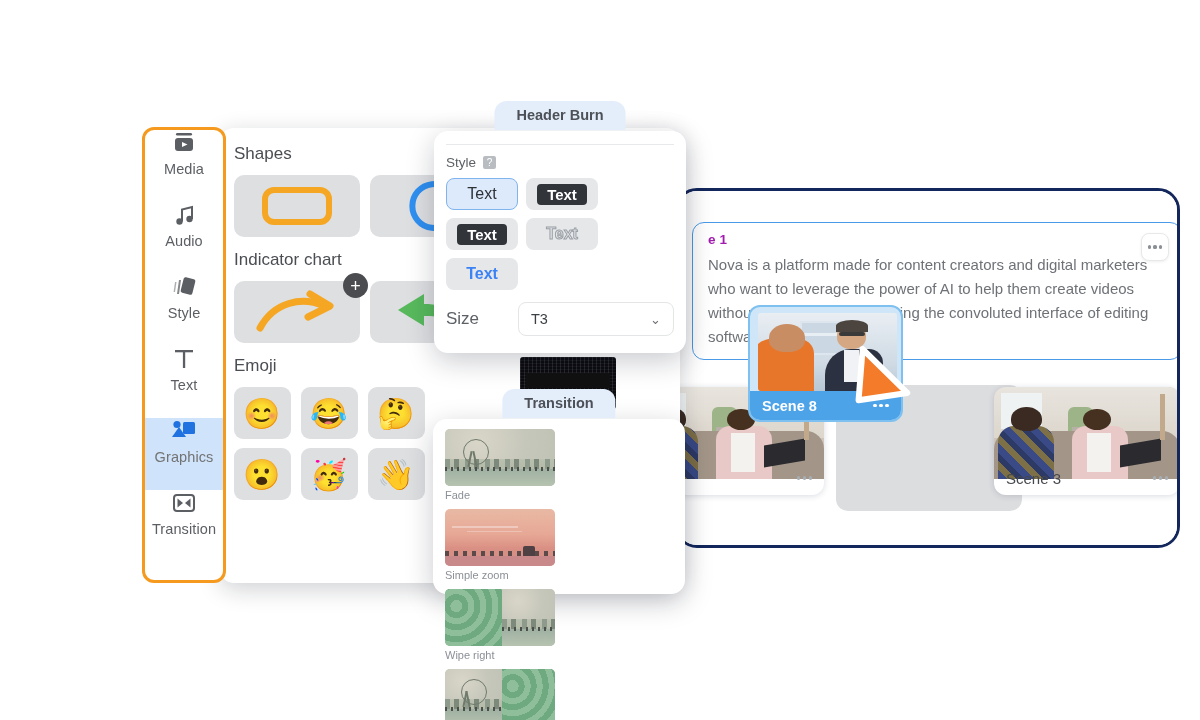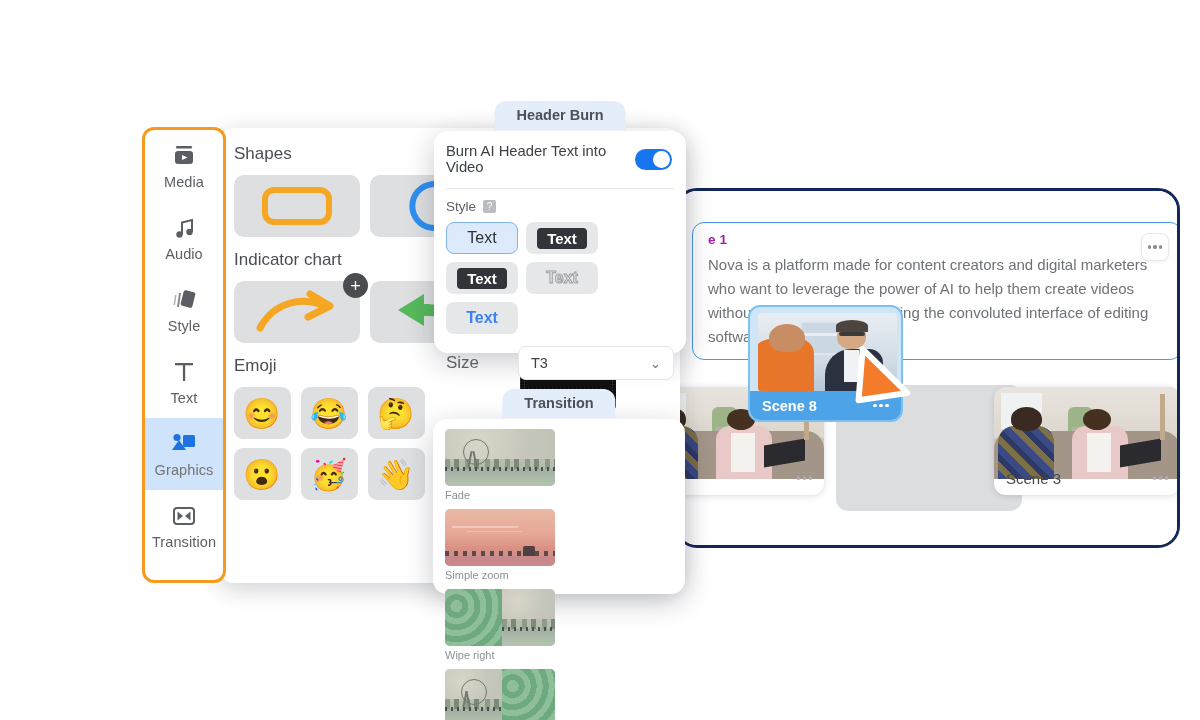--- a/index.html
+++ b/index.html
@@ -157,21 +157,21 @@
   .sidebar {
     position: absolute; left: 142px; top: 127px;
     width: 84px; height: 456px;
     background: #ffffff;
     border: 3px solid #f59a1e;
     border-radius: 12px;
     overflow: hidden;
   }
   .sb-item {
     height: 72px; display:flex; flex-direction: column;
-    align-items: center; justify-content: center; gap: 5px;
+    align-items: center; gap: 5px;
     color: #5b5e63;
   }
   .sb-item .sb-lbl { font-size: 14.5px; letter-spacing: .1px; }
   .sb-item.active { background:#cfe3fb; }
   .sb-item.active .sb-lbl { color:#737373; }
   .sb-ico { height: 26px; display:flex; align-items:center; justify-content:center; }
 
   
   .popup {
     position: absolute;
@@ -501,26 +501,20 @@
 
   <div class="play-wrap">
     <svg width="86" height="86" viewBox="0 0 86 86">
       <path d="M22 12 L78 40 L34 62 Z" fill="#f47b2a" stroke="#ffffff" stroke-width="6" stroke-linejoin="round"></path>
     </svg>
   </div>
 
   <div class="popup" id="header-popup">
     <div class="popup-tab">Header Burn</div>
 
-    <div class="hp-row1">
-      <span class="hp-label">Burn AI Header Text into Video</span>
-      <span class="toggle">
-          <span class="knob"></span>
-        </span>
-    </div>
 
     <div class="hp-divider"></div>
 
     <div class="hp-style-row">
       <span class="lab">Style</span>
       <span class="qmark">?</span>
     </div>
 
     <div class="style-grid">
       <div class="style-chip sel">

